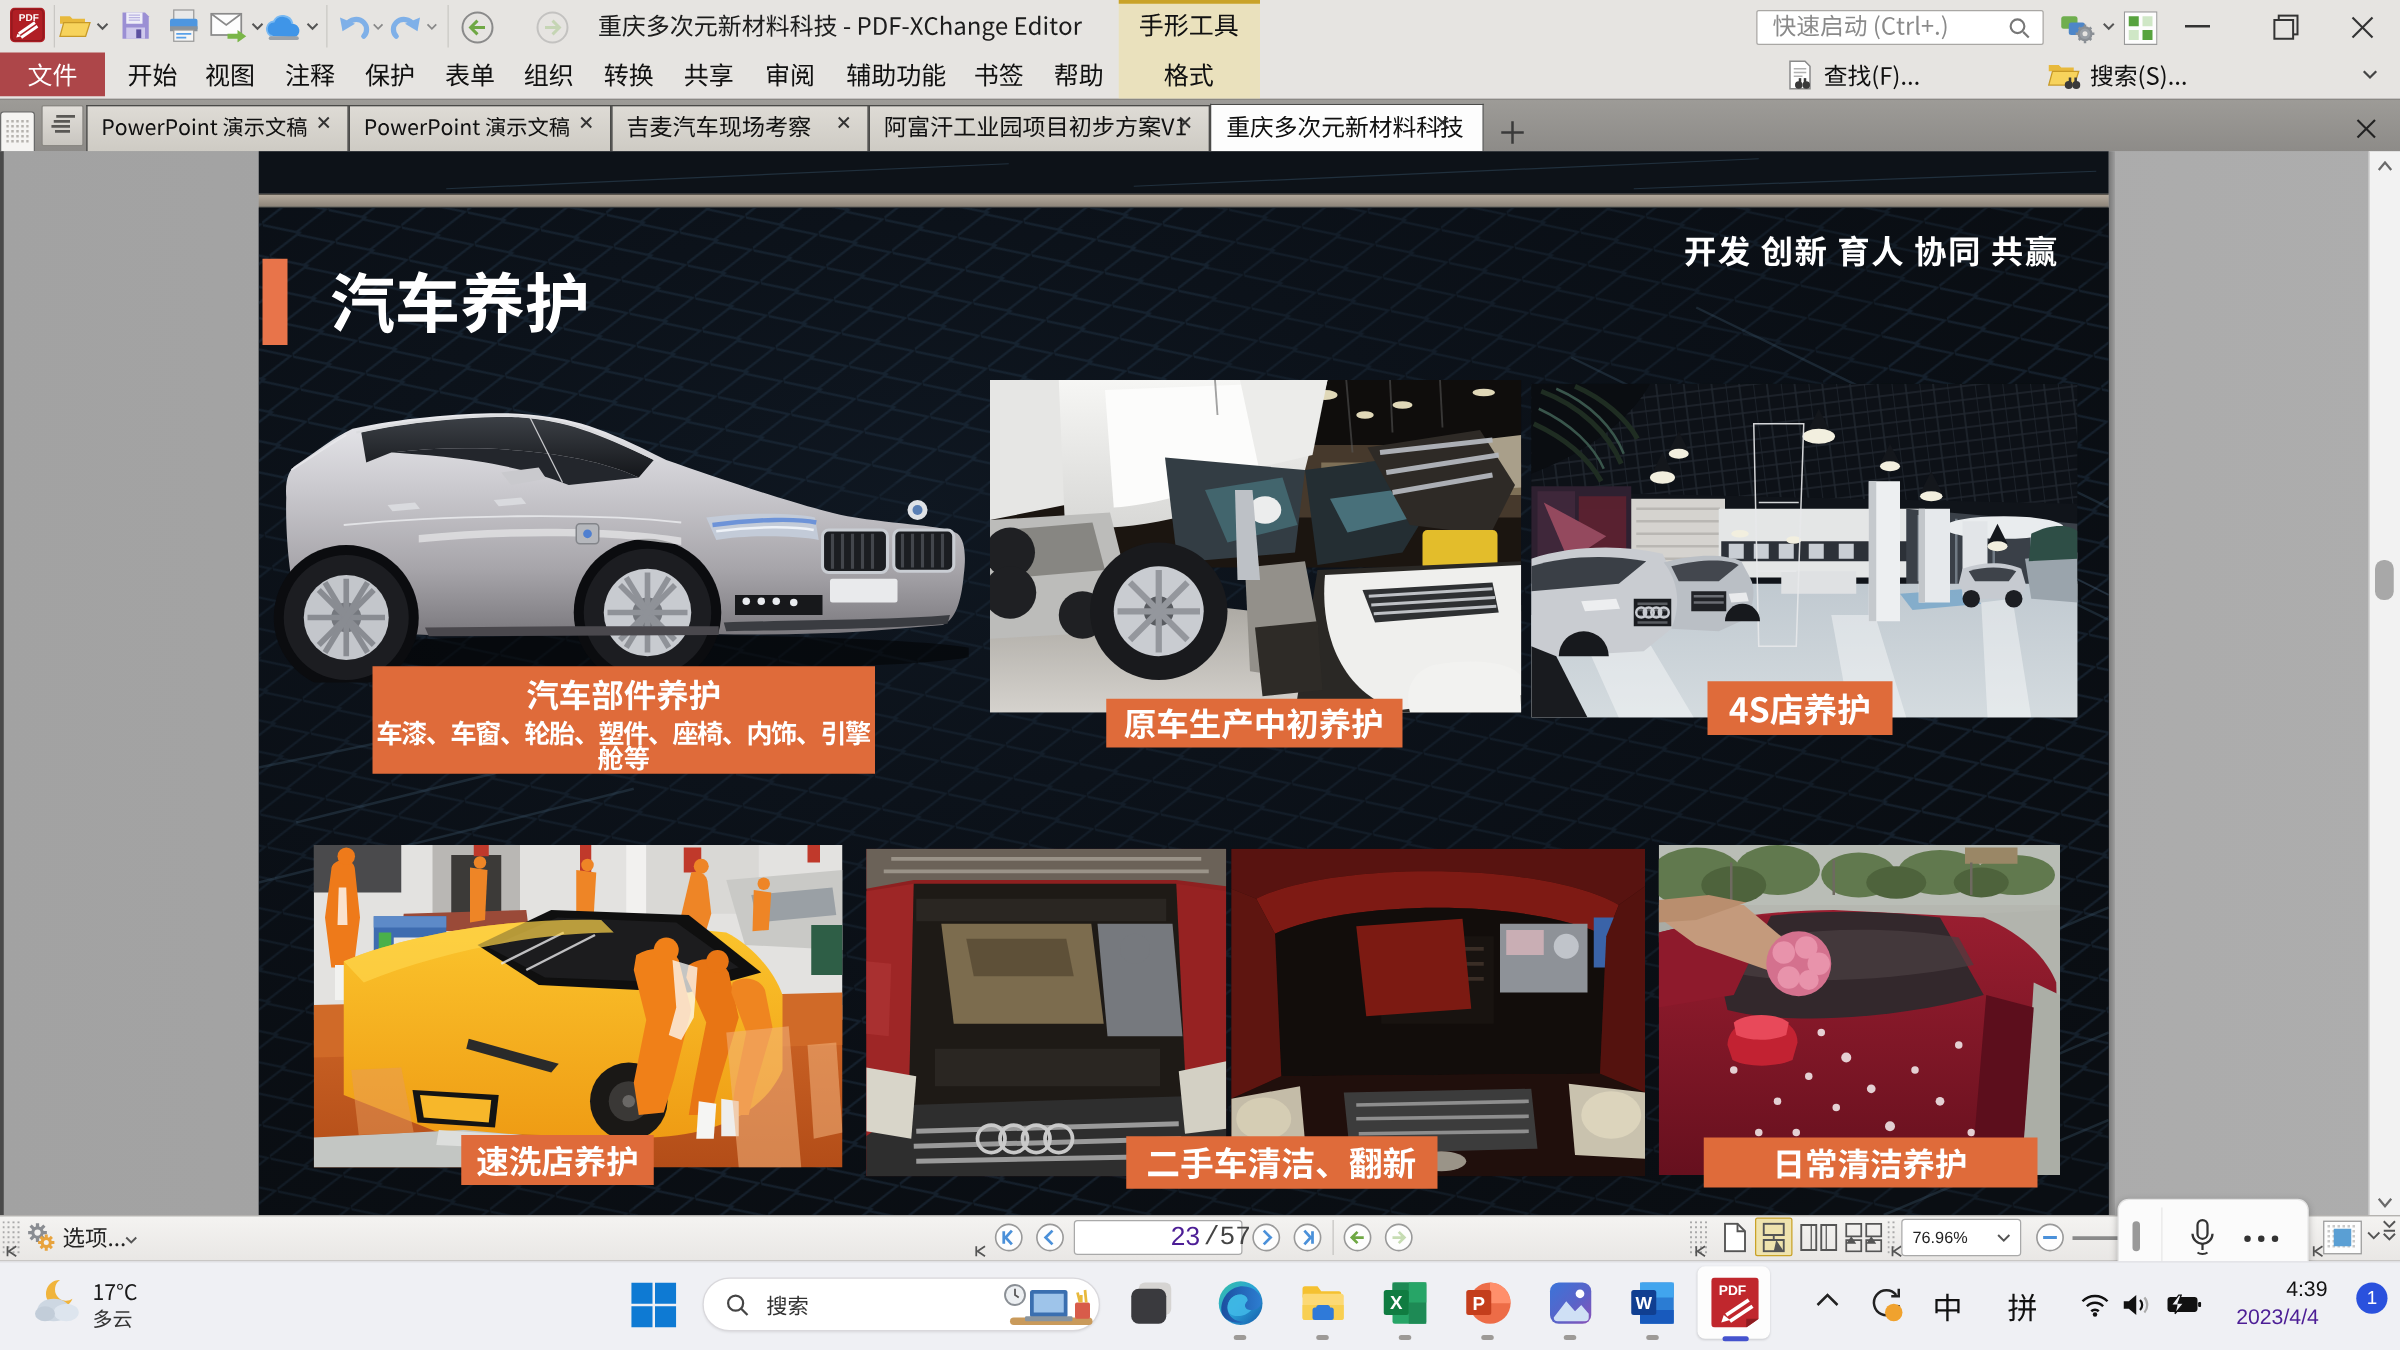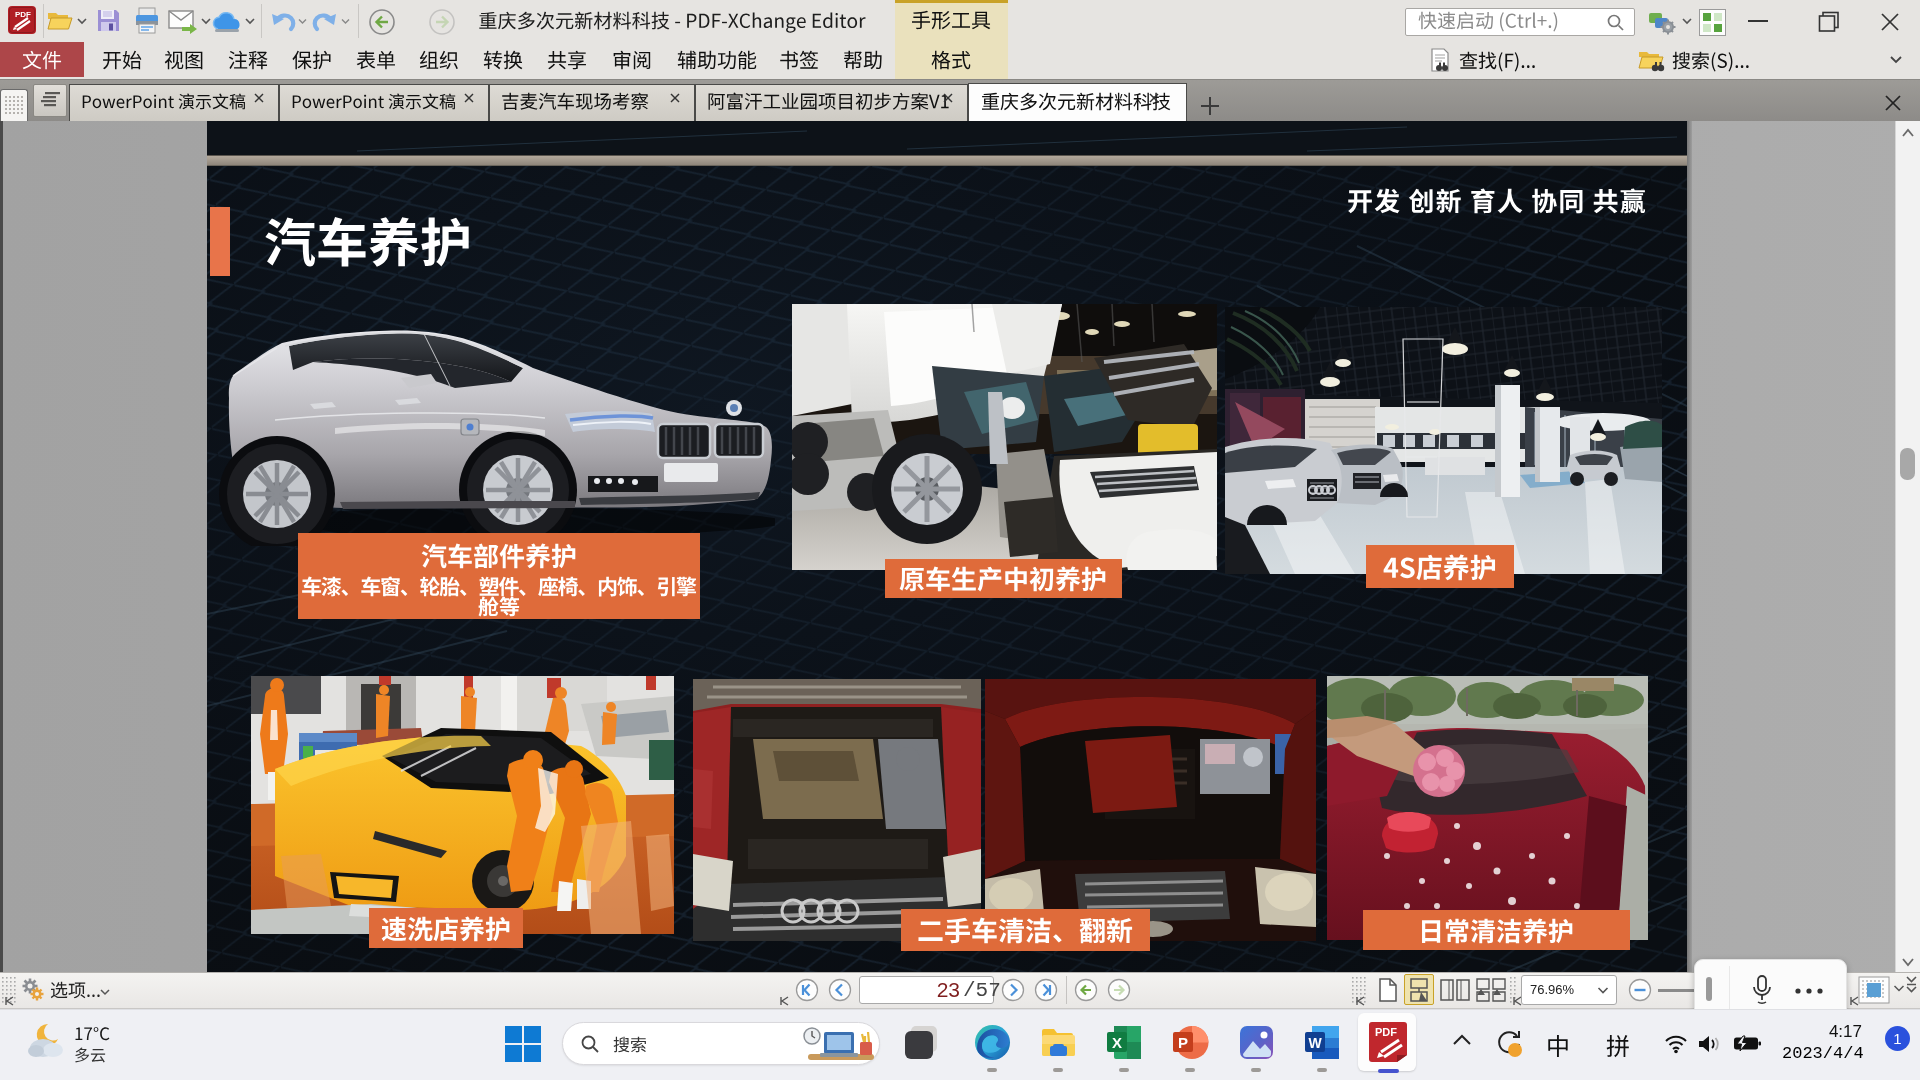--- a/index.html
+++ b/index.html
@@ -1391,21 +1391,21 @@
   </svg>
 <svg style="position:absolute;left:795px;top:978px" width="24" height="24" viewBox="0 0 24 24">
     <circle cx="12" cy="12" r="10.5" fill="#fdfdfd" stroke="#9a9a9a" stroke-width="1.3"></circle>
     <path d="M14.5 6.5 L9.5 12 L14.5 17.5 M8 7 V17" fill="none" stroke="#4a90d9" stroke-width="2.2"></path>
   </svg>
 <svg style="position:absolute;left:828px;top:978px" width="24" height="24" viewBox="0 0 24 24">
     <circle cx="12" cy="12" r="10.5" fill="#fdfdfd" stroke="#9a9a9a" stroke-width="1.3"></circle>
     <path d="M14 6.5 L8.5 12 L14 17.5" fill="none" stroke="#4a90d9" stroke-width="2.2"></path>
   </svg>
 <div style="position:absolute;left:859px;top:976px;width:135px;height:28px;background:#fff;border:1px solid #a9a9a9;border-radius:3px"></div>
-<div style="position:absolute;left:859px;top:976px;width:101px;height:28px;font-family:'Liberation Sans',sans-serif;font-size:21px;color:#7f1d1d;text-align:right;line-height:28px">23</div>
+<div style="position:absolute;left:859px;top:976px;width:101px;height:28px;font-family:'Liberation Sans',sans-serif;font-size:21px;color:#4c1d95;text-align:right;line-height:28px">23</div>
 <div style="position:absolute;left:963px;top:976px;width:60px;height:28px;font-family:Liberation Mono, monospace;font-size:21px;color:#444;line-height:29px">/57</div>
 <svg style="position:absolute;left:1001px;top:978px" width="24" height="24" viewBox="0 0 24 24">
     <circle cx="12" cy="12" r="10.5" fill="#fdfdfd" stroke="#9a9a9a" stroke-width="1.3"></circle>
     <path d="M10 6.5 L15.5 12 L10 17.5" fill="none" stroke="#4a90d9" stroke-width="2.2"></path>
   </svg>
 <svg style="position:absolute;left:1034px;top:978px" width="24" height="24" viewBox="0 0 24 24">
     <circle cx="12" cy="12" r="10.5" fill="#fdfdfd" stroke="#9a9a9a" stroke-width="1.3"></circle>
     <path d="M9.5 6.5 L14.5 12 L9.5 17.5 M16 7 V17" fill="none" stroke="#4a90d9" stroke-width="2.2"></path>
   </svg>
 <div style="position:absolute;left:1066px;top:976px;width:1px;height:28px;background:#c5c3c1"></div>
@@ -1733,14 +1733,14 @@
     </g>
 <g fill="none" stroke="#aaa" stroke-width="1.8">
       <path d="M18.5 4 a9 9 0 0 1 0 12"></path>
     </g>
   </svg>
 <svg style="position:absolute;left:1733px;top:1035px" width="28" height="17" viewBox="0 0 28 17">
 <rect x="1" y="2.5" width="24" height="12" rx="2.5" fill="#111"></rect>
 <rect x="25.5" y="6.5" width="2.5" height="4" rx="1" fill="#111"></rect>
 <path d="M10 1 L4 9 h4.5 L7 16 L14 7.5 H9.5 L12 1 Z" fill="#eff0f4" stroke="#111" stroke-width="1"></path>
   </svg>
-<div style="position:absolute;left:1782px;top:1022px;width:80px;height:20px;font-family:'Liberation Sans',sans-serif;font-size:17px;color:#111;text-align:right;line-height:20px">4:17</div>
-<div style="position:absolute;left:1782px;top:1044px;width:80px;height:20px;font-family:Liberation Mono, monospace;font-size:17px;color:#000000;text-align:left;line-height:20px">2023/4/4</div>
+<div style="position:absolute;left:1782px;top:1022px;width:80px;height:20px;font-family:'Liberation Sans',sans-serif;font-size:17px;color:#111;text-align:right;line-height:20px">4:39</div>
+<div style="position:absolute;left:1782px;top:1044px;width:80px;height:20px;font-family:Liberation Sans, sans-serif;font-size:17px;color:#4c1d95;text-align:center;line-height:20px">2023/4/4</div>
 <div style="position:absolute;left:1885px;top:1026px;width:25px;height:25px;background:#2a51dd;border-radius:50%;color:#fff;font-family:'Liberation Sans',sans-serif;font-size:15px;text-align:center;line-height:25px">1</div>
 </body></html>

